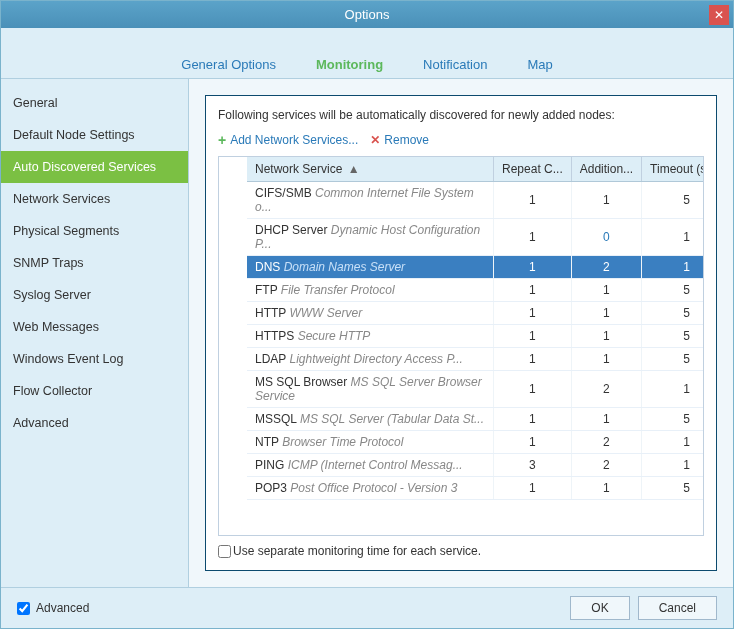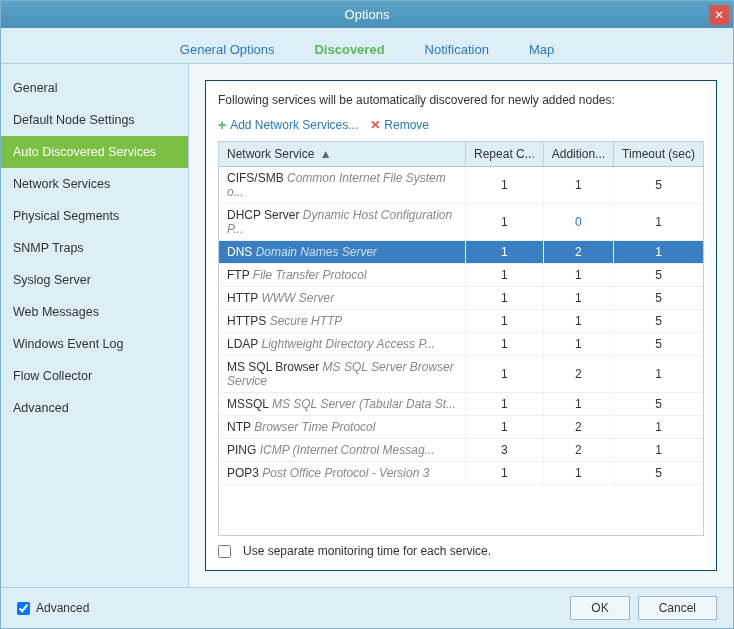--- a/index.html
+++ b/index.html
@@ -42,21 +42,21 @@
       font-size: 12px;
       display: flex;
       align-items: center;
       justify-content: center;
     }
     .tab-bar {
       background: #ddeef7;
       display: flex;
       justify-content: center;
       gap: 0;
-      padding: 8px 0 0 0;
+      padding: 23px 0 0 0;
       border-bottom: 1px solid #b0cfe0;
       flex-shrink: 0;
     }
     .tab {
       padding: 6px 20px;
       cursor: pointer;
       color: #2a7ab8;
       font-size: 13px;
       background: transparent;
       border: none;
@@ -138,20 +138,21 @@
     }
     .services-table {
       flex: 1;
       overflow-y: auto;
       border: 1px solid #c0d0e0;
       font-size: 12px;
     }
     .services-table table {
       width: 100%;
       border-collapse: collapse;
+      margin-left: 28px;
     }
     .services-table thead tr {
       background: #ddeef7;
     }
     .services-table th {
       padding: 5px 8px;
       text-align: left;
       border-bottom: 1px solid #b0c8d8;
       border-right: 1px solid #c0d0e0;
       font-weight: normal;
@@ -179,21 +180,21 @@
     tr.selected .col-num { color: white; }
     .col-num.blue { color: #2a7ab8; }
     .sort-arrow {
       display: inline-block;
       margin-left: 2px;
       color: #666;
     }
     .checkbox-row {
       display: flex;
       align-items: flex-end;
-      gap: 12px;
+      gap: 2px;
       margin-top: 8px;
       color: #333;
       font-size: 12px;
     }
     .footer {
       display: flex;
       justify-content: space-between;
       align-items: center;
       padding: 8px 16px;
       background: #ddeef7;
@@ -226,21 +227,21 @@
 
 <div class="window">
 
   <div class="title-bar">
     <span>Options</span>
     <button class="close-btn">✕</button>
   </div>
 
   <div class="tab-bar">
     <button class="tab">General Options</button>
-    <button class="tab active">Discovered</button>
+    <button class="tab active">Monitoring</button>
     <button class="tab">Notification</button>
     <button class="tab">Map</button>
   </div>
 
   <div class="content-area">
 
     <div class="sidebar">
       <div class="sidebar-item">General</div>
       <div class="sidebar-item">Default Node Settings</div>
       <div class="sidebar-item active">Auto Discovered Services</div>

